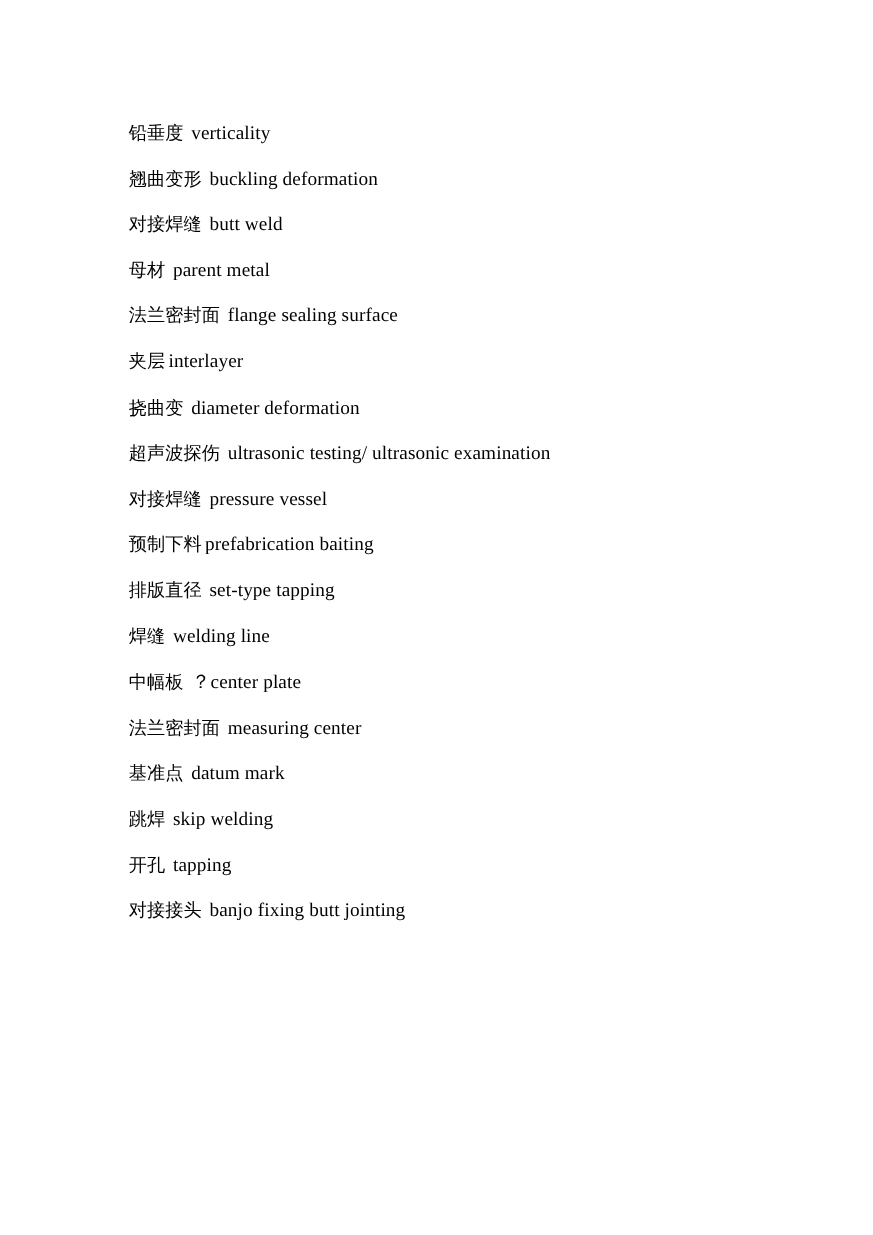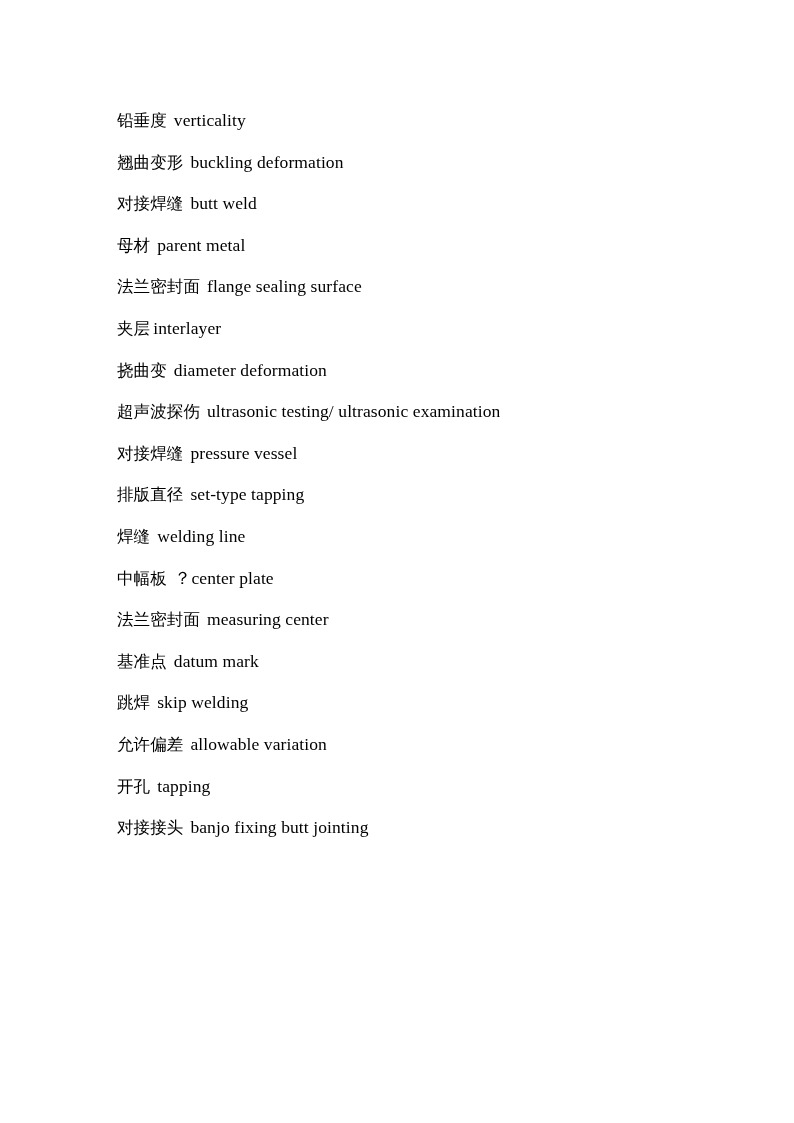--- a/index.html
+++ b/index.html
@@ -54,23 +54,23 @@
   <div class="glossary" id="glossary-list">
       <div class="entry"><span class="term">铅垂度</span><span class="gap"></span><span class="gloss">verticality</span></div>
       <div class="entry"><span class="term">翘曲变形</span><span class="gap"></span><span class="gloss">buckling deformation</span></div>
       <div class="entry"><span class="term">对接焊缝</span><span class="gap"></span><span class="gloss">butt weld</span></div>
       <div class="entry"><span class="term">母材</span><span class="gap"></span><span class="gloss">parent metal</span></div>
       <div class="entry"><span class="term">法兰密封面</span><span class="gap"></span><span class="gloss">flange sealing surface</span></div>
       <div class="entry"><span class="term">夹层</span><span class="gap narrow"></span><span class="gloss">interlayer</span></div>
       <div class="entry"><span class="term">挠曲变</span><span class="gap"></span><span class="gloss">diameter deformation</span></div>
       <div class="entry"><span class="term">超声波探伤</span><span class="gap"></span><span class="gloss">ultrasonic testing/ ultrasonic examination</span></div>
       <div class="entry"><span class="term">对接焊缝</span><span class="gap"></span><span class="gloss">pressure vessel</span></div>
+      <div class="entry"><span class="term">预制下料</span><span class="gap narrow"></span><span class="gloss">prefabrication baiting</span></div>
       <div class="entry"><span class="term">排版直径</span><span class="gap"></span><span class="gloss">set-type tapping</span></div>
       <div class="entry"><span class="term">焊缝</span><span class="gap"></span><span class="gloss">welding line</span></div>
       <div class="entry"><span class="term">中幅板</span><span class="gap"></span><span class="gloss">？center plate</span></div>
       <div class="entry"><span class="term">法兰密封面</span><span class="gap"></span><span class="gloss">measuring center</span></div>
       <div class="entry"><span class="term">基准点</span><span class="gap"></span><span class="gloss">datum mark</span></div>
       <div class="entry"><span class="term">跳焊</span><span class="gap"></span><span class="gloss">skip welding</span></div>
-      <div class="entry"><span class="term">允许偏差</span><span class="gap"></span><span class="gloss">allowable variation</span></div>
       <div class="entry"><span class="term">开孔</span><span class="gap"></span><span class="gloss">tapping</span></div>
       <div class="entry"><span class="term">对接接头</span><span class="gap"></span><span class="gloss">banjo fixing butt jointing</span></div>
     </div>
 </div>
 
 </body></html>

